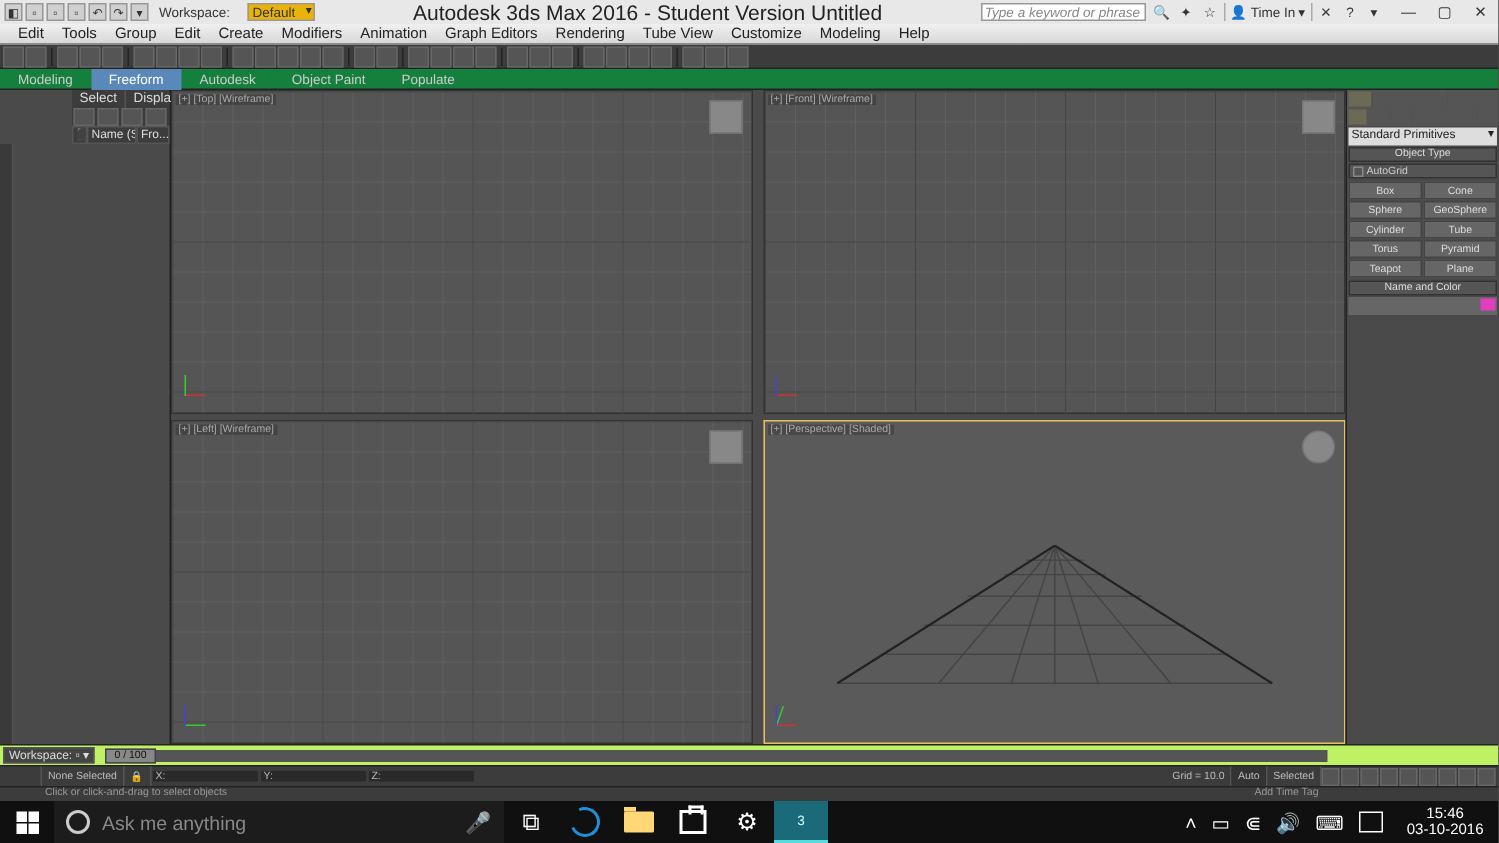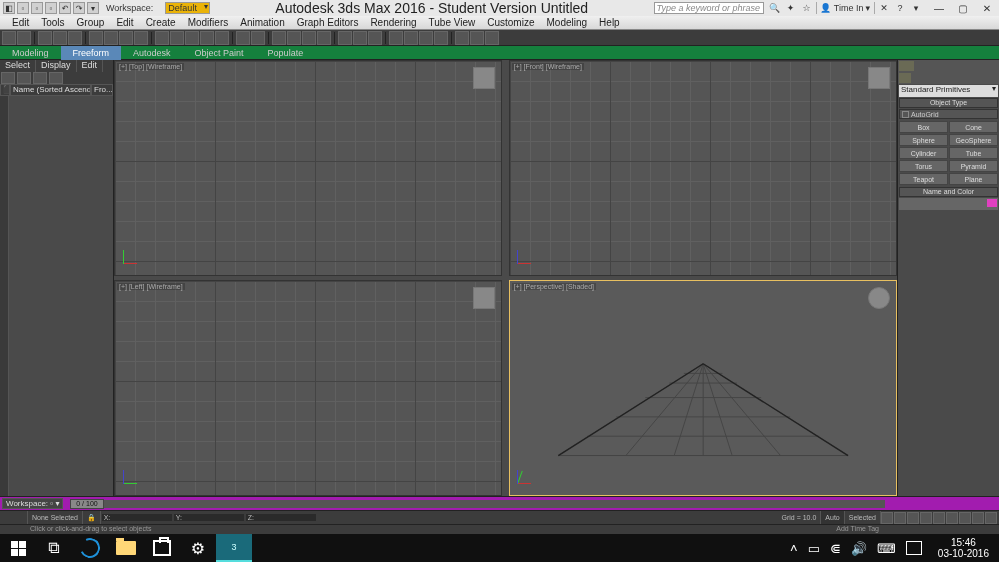--- a/index.html
+++ b/index.html
@@ -28,21 +28,21 @@
 .maintb { height: 16px; background: #3c3c3c; display: flex; align-items: center; gap: 1px; padding: 0 2px; border-bottom: 1px solid #222; }
 .maintb .tbtn { width: 14px; height: 14px; background: #555; border: 1px solid #666; }
 .maintb .sep { width: 1px; height: 12px; background: #222; margin: 0 2px; }
 
 
 .ribbon { height: 14px; background: #15803d; display: flex; align-items: flex-start; font-size: 9px; color: #ccc; border-bottom: 1px solid #222;}
 .ribbon .rtab { padding: 0 12px; height: 14px; display: flex; align-items: center; }
 .ribbon .rtab.active { background: #5a88b8; color: #fff; }
 
 
-.leftpanel { position: absolute; left: 0; top: 60px; width: 114px; bottom: 66px; background: #4a4a4a; border-right: 1px solid #222; }
+.leftpanel { position: absolute; left: 0; top: 60px; width: 114px; bottom: 66px; background: #4a4a4a; border-right: 1px solid #222; padding-left: 48px; }
 .leftpanel .lp-tabs { height: 12px; display: flex; font-size: 9px; color: #ddd; background: #3c3c3c; }
 .leftpanel .lp-tab { padding: 0 5px; border-right: 1px solid #555; }
 .leftpanel .lp-row2 { height: 12px; display: flex; background: #3c3c3c; }
 .leftpanel .lp-ico { width: 14px; height: 12px; background: #555; border: 1px solid #666; margin: 0 1px; }
 .leftpanel .lp-head { height: 12px; display: flex; font-size: 8px; color: #ddd; background: #3c3c3c; }
 .leftpanel .lp-head span { border: 1px solid #555; padding: 0 2px; flex: 1; white-space: nowrap; overflow: hidden; }
 .leftpanel .lp-body { position: absolute; top: 36px; bottom: 0; left: 0; right: 0; }
 .leftpanel .lp-body .vstrip { position: absolute; left: 0; top: 0; bottom: 0; width: 9px; background: #3a3a3a; border-right: 1px solid #555; }
 
 
@@ -77,21 +77,21 @@
 .cmdpanel .drop::after{content:"▾"; position:absolute; right:2px; top:-1px;}
 .rollout-h { height:10px; background:#555; border:1px solid #333; font-size:7px; color:#ddd; text-align:center; margin:1px; }
 .obj-grid { display:grid; grid-template-columns:1fr 1fr; gap:1px; padding:1px;}
 .obj-btn { height:12px; background:#666; border:1px solid #444; font-size:7px; color:#ddd; display:flex; align-items:center; justify-content:center; }
 .ab-row { height:10px; background:#555; border:1px solid #333; margin:1px; position:relative; display:flex; align-items:center; gap:2px; padding:0 2px;}
 .ab-check { width:7px; height:7px; border:1px solid #888; }
 .color-sw { position:absolute; right:1px; top:1px; width:10px; height:8px; background:#e040c0; }
 .name-input { height:12px; background:#666; margin:1px; position:relative; }
 
 
-.timeline { position:absolute; left:0; right:0; bottom:52px; height:14px; background:#a21caf; border-top:1px solid #222;}
+.timeline { position:absolute; left:0; right:0; bottom:52px; height:14px; background:#bef264; border-top:1px solid #222;}
 .timeline .ws-btn { position:absolute; left:2px; top:1px; font-size:8px; color:#ddd; background:#444; padding:0 3px; border:1px solid #555;}
 .timeline .slider-track{ position:absolute; left:70px; right:114px; top:3px; height:8px; background:#555;}
 .timeline .slider-thumb{ position:absolute; left:0; top:-1px; width:34px; height:10px; background:#888; border:1px solid #444; font-size:7px; color:#111; text-align:center;}
 
 .statusbar { position:absolute; left:0; right:0; bottom:38px; height:14px; background:#3c3c3c; display:flex; align-items:center; font-size:7px; color:#bbb; border-top:1px solid #222;}
 .statusbar .st-seg{ padding:0 4px; border-right:1px solid #555; height:14px; display:flex; align-items:center;}
 .statusbar .coord { width:70px; background:#2a2a2a; margin:0 1px; padding:0 2px; }
 .statusbar .spacer{flex:1;}
 .statusbar .r-icons{display:flex; gap:1px; padding-right:2px;}
 .statusbar .rico{width:12px;height:12px;background:#555;border:1px solid #666;}
@@ -377,20 +377,25 @@
 
 <div class="taskbar">
   <div class="start">
     <div class="winlogo">
         <div></div>
         <div></div>
         <div></div>
         <div></div>
       </div>
   </div>
+  <div class="cortana">
+    <div class="ccirc"></div>
+    <div class="ctext">Ask me anything</div>
+    <div class="mic">🎤</div>
+  </div>
   <div class="tbico">⧉</div>
   <div class="tbico">
       <div class="edge"></div>
     </div>
   <div class="tbico">
       <div class="folder"></div>
     </div>
   <div class="tbico">
       <div class="store"></div>
     </div>

